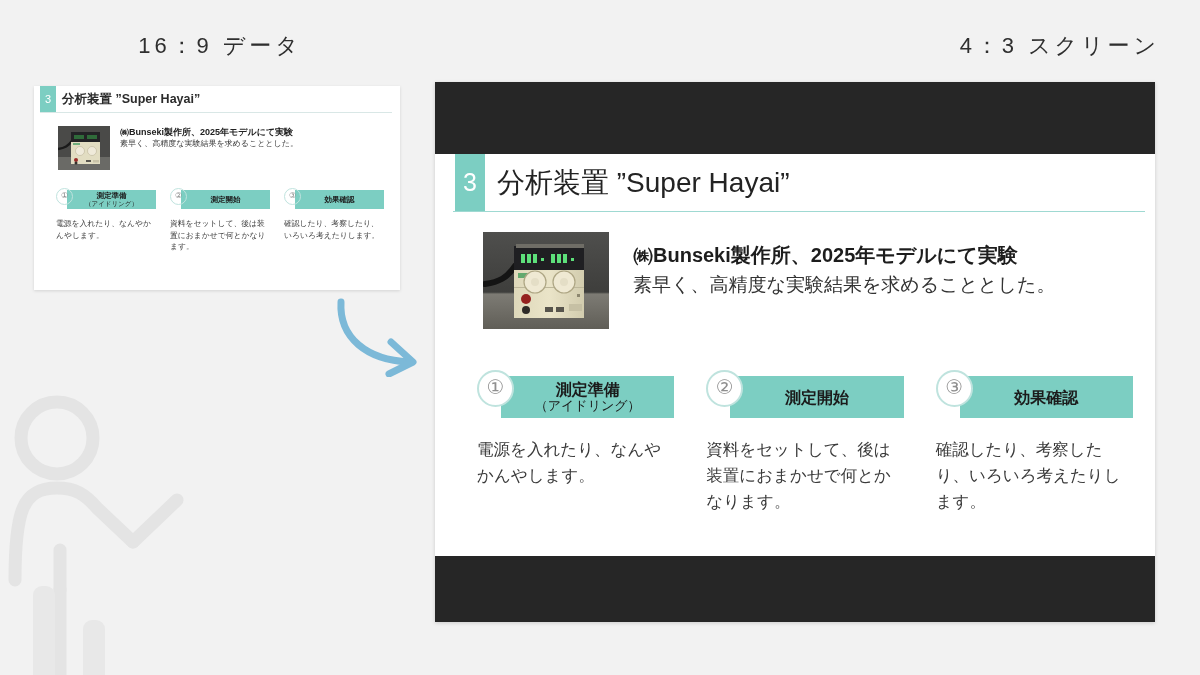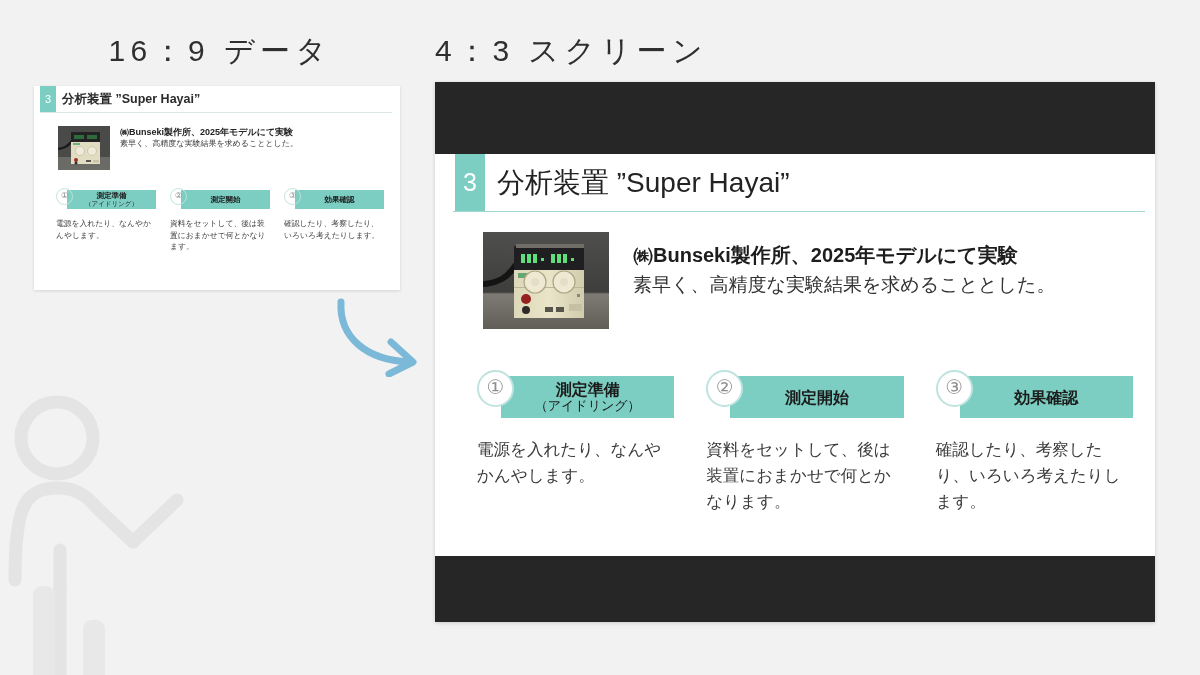--- a/index.html
+++ b/index.html
@@ -13,26 +13,26 @@
   
   .bg-figure{
     position:absolute;left:5px;top:390px;width:220px;height:300px;
     opacity:1;pointer-events:none;
   }
 
   
   .caption{
     position:absolute;
     color:#2f2f2f;
-    font-size:30px;
+    font-size:22px;
     letter-spacing:.18em;
     white-space:nowrap;
   }
   #caption-left{left:0;width:440px;top:31px;text-align:center;}
-  #caption-right{left:435px;width:725px;top:31px;text-align:left;}
+  #caption-right{left:435px;width:725px;top:31px;text-align:right;}
 
   
   .mini-slide{
     position:absolute;left:34px;top:86px;width:366px;height:204px;
     background:#ffffff;
     box-shadow:0 1px 3px rgba(0,0,0,.13);
   }
   .mini-head{position:relative;height:26px;}
   .mini-badge{
     position:absolute;left:6px;top:0;width:16px;height:26px;

